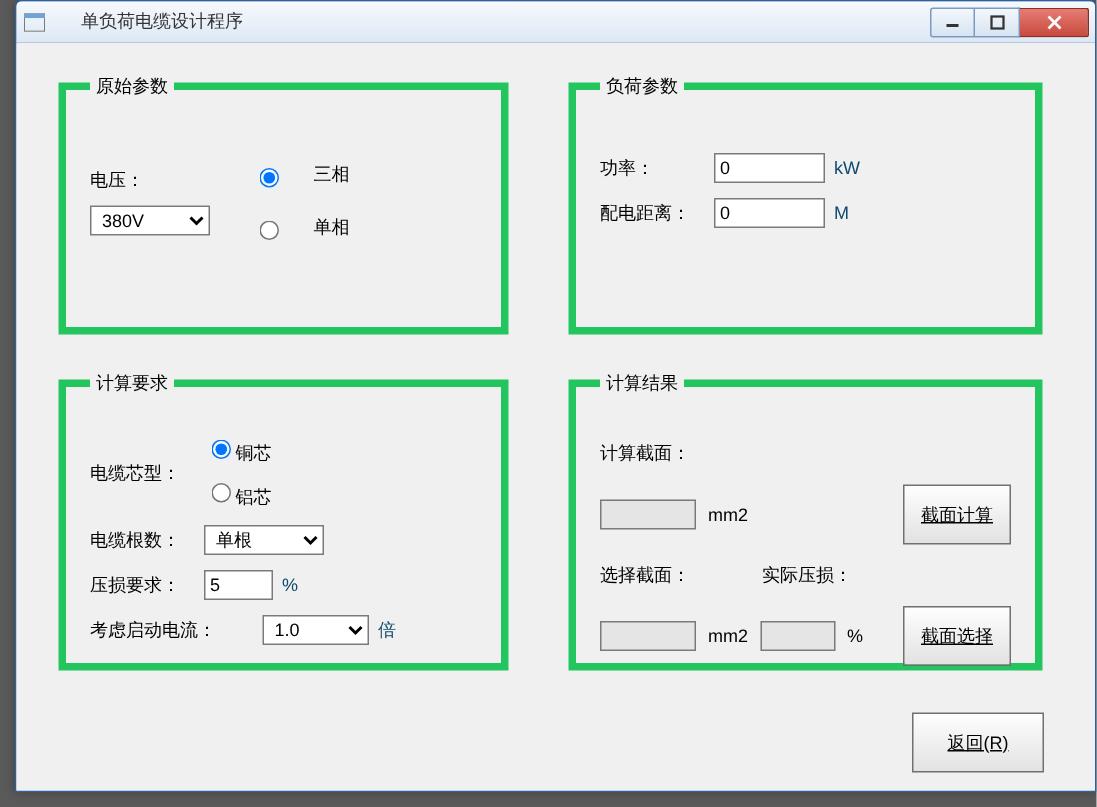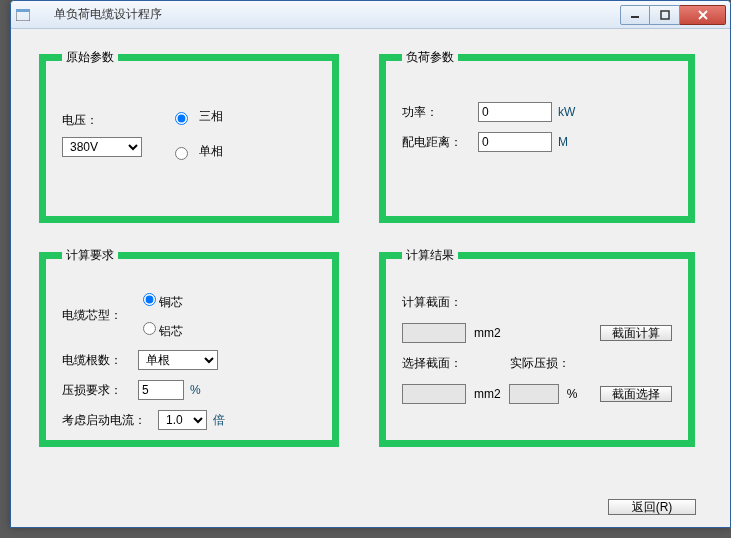--- a/index.html
+++ b/index.html
@@ -8,37 +8,37 @@
 .titlebar { height: 28px; background: linear-gradient(#f6f9fd, #dde8f5); border-bottom: 1px solid #b8c8dc; display: flex; align-items: center; padding: 0 4px; border-radius: 4px 4px 0 0; gap: 17px; }
 .titlebar .icon { width: 16px; height: 16px; margin-right: 6px; display:flex; align-items:center; justify-content:center; }
 .titlebar .title { flex: 1; color: #333; }
 .winbtns { display: flex; gap: 0; }
 .winbtn { width: 30px; height: 20px; border: 1px solid #7a9ac0; background: linear-gradient(#f3f7fc,#d7e4f2); display:flex; align-items:center; justify-content:center; font-size:11px; color:#2b2b2b; }
 .winbtn.min { border-radius: 2px 0 0 2px; }
 .winbtn.max { border-left:none; }
 .winbtn.close { width: 46px; background: linear-gradient(#e67d73,#c84a3e); color:#fff; border-color:#8a2e22; border-left:none; border-radius: 0 2px 2px 0; }
 .client { position: absolute; left:0; right:0; top:28px; bottom:0; background:#f0f0f0; padding: 20px 28px 16px 28px; }
 .row { display:flex; gap: 40px; }
-fieldset { border: 7px solid #22c55e; padding: 18px 16px 14px 16px; margin: 0; position: relative; background: #f0f0f0; }
+fieldset { border: 5px solid #22c55e; padding: 18px 16px 14px 16px; margin: 0; position: relative; background: #f0f0f0; }
 legend { padding: 0 4px; color:#000; }
 .group-top { height: 174px; }
 .group-bot { height: 200px; margin-top: 24px; }
 .col-left { width: 300px; }
 .col-right { width: 316px; }
 .field-row { display:flex; align-items:center; margin: 10px 0; }
 .lbl { width: 76px; color:#000; }
 select, input[type=text] { height: 20px; border: 1px solid #7a7a7a; background:#fff; padding: 0 3px; font-size:12px; }
 select { width: 80px; }
 input.tiny { width: 46px; }
 input.num { width: 74px; }
 input.ro { background:#e5e5e5; width: 64px; }
 .radio-col { display:flex; flex-direction:column; gap: 18px; margin-left: 28px; }
-.radio-row label, .radio-col label { display:flex; align-items:center; gap:8px; }
+.radio-row label, .radio-col label { display:flex; align-items:center; gap:20px; }
 .unit { margin-left: 6px; color:#0c4a6e; }
-.btn { height: 16px; min-width: 72px; border: 1px solid #707070; background: linear-gradient(#fefefe,#e2e2e2); padding: 0 10px; display:inline-flex; align-items:center; justify-content:center; cursor:pointer; }
+.btn { height: 40px; min-width: 72px; border: 1px solid #707070; background: linear-gradient(#fefefe,#e2e2e2); padding: 0 10px; display:inline-flex; align-items:center; justify-content:center; cursor:pointer;text-decoration:underline; }
 .results .line { display:flex; align-items:center; gap: 8px; margin: 12px 0; }
 .bottom-bar { position:absolute; right: 34px; bottom: 12px; }
 </style>
 </head>
 <body>
 
 <div class="window">
   <div class="titlebar">
     <span class="icon">
       <svg width="14" height="12" viewBox="0 0 14 12">
@@ -125,21 +125,21 @@
           <span class="lbl">电缆根数：</span>
           <select><option>单根</option></select>
         </div>
         <div class="field-row">
           <span class="lbl">压损要求：</span>
           <input type="text" class="tiny" value="5" style="">
           <span class="unit">%</span>
         </div>
         <div class="field-row">
           <span class="lbl" style="width:96px;">考虑启动电流：</span>
-          <select style="width:49px;"><option>1.0</option></select>
+          <select style="width:71px;margin-left:19px;"><option>1.0</option></select>
           <span class="unit">倍</span>
         </div>
       </fieldset>
 
       <fieldset class="col-right group-bot results">
         <legend>计算结果</legend>
         <div style="margin-top:12px;">
           <div><span>计算截面：</span></div>
           <div class="line">
             <input type="text" class="ro" readonly="" value="" style="">

